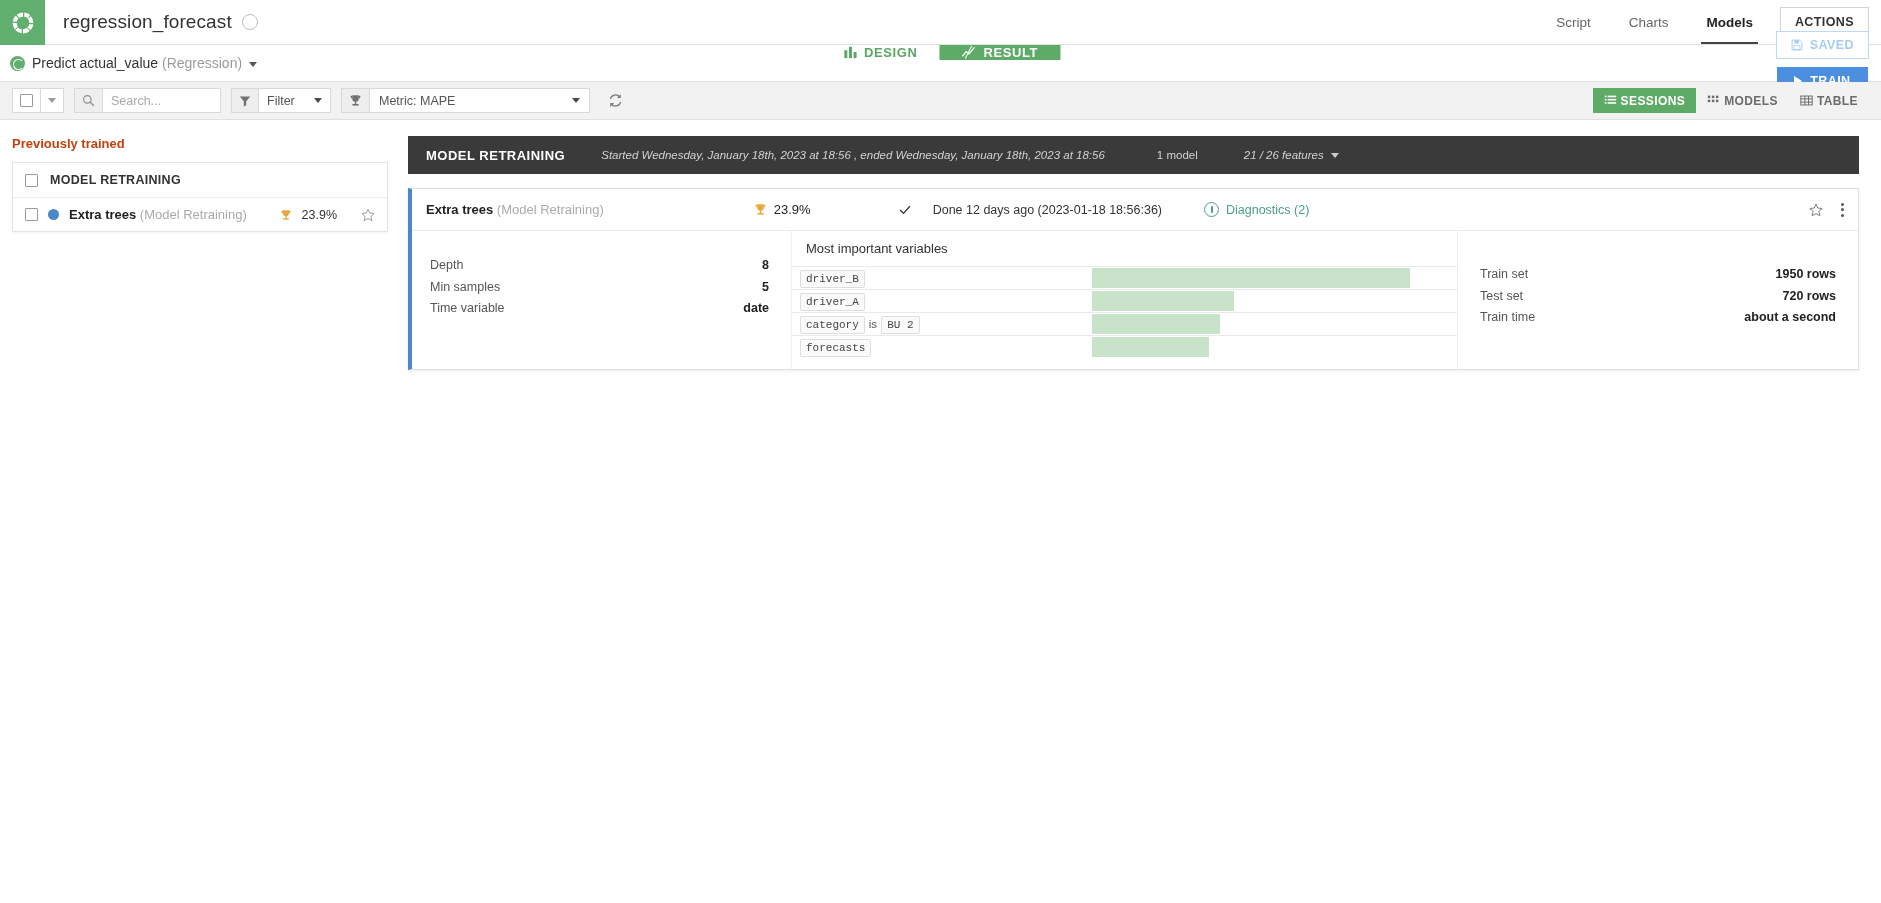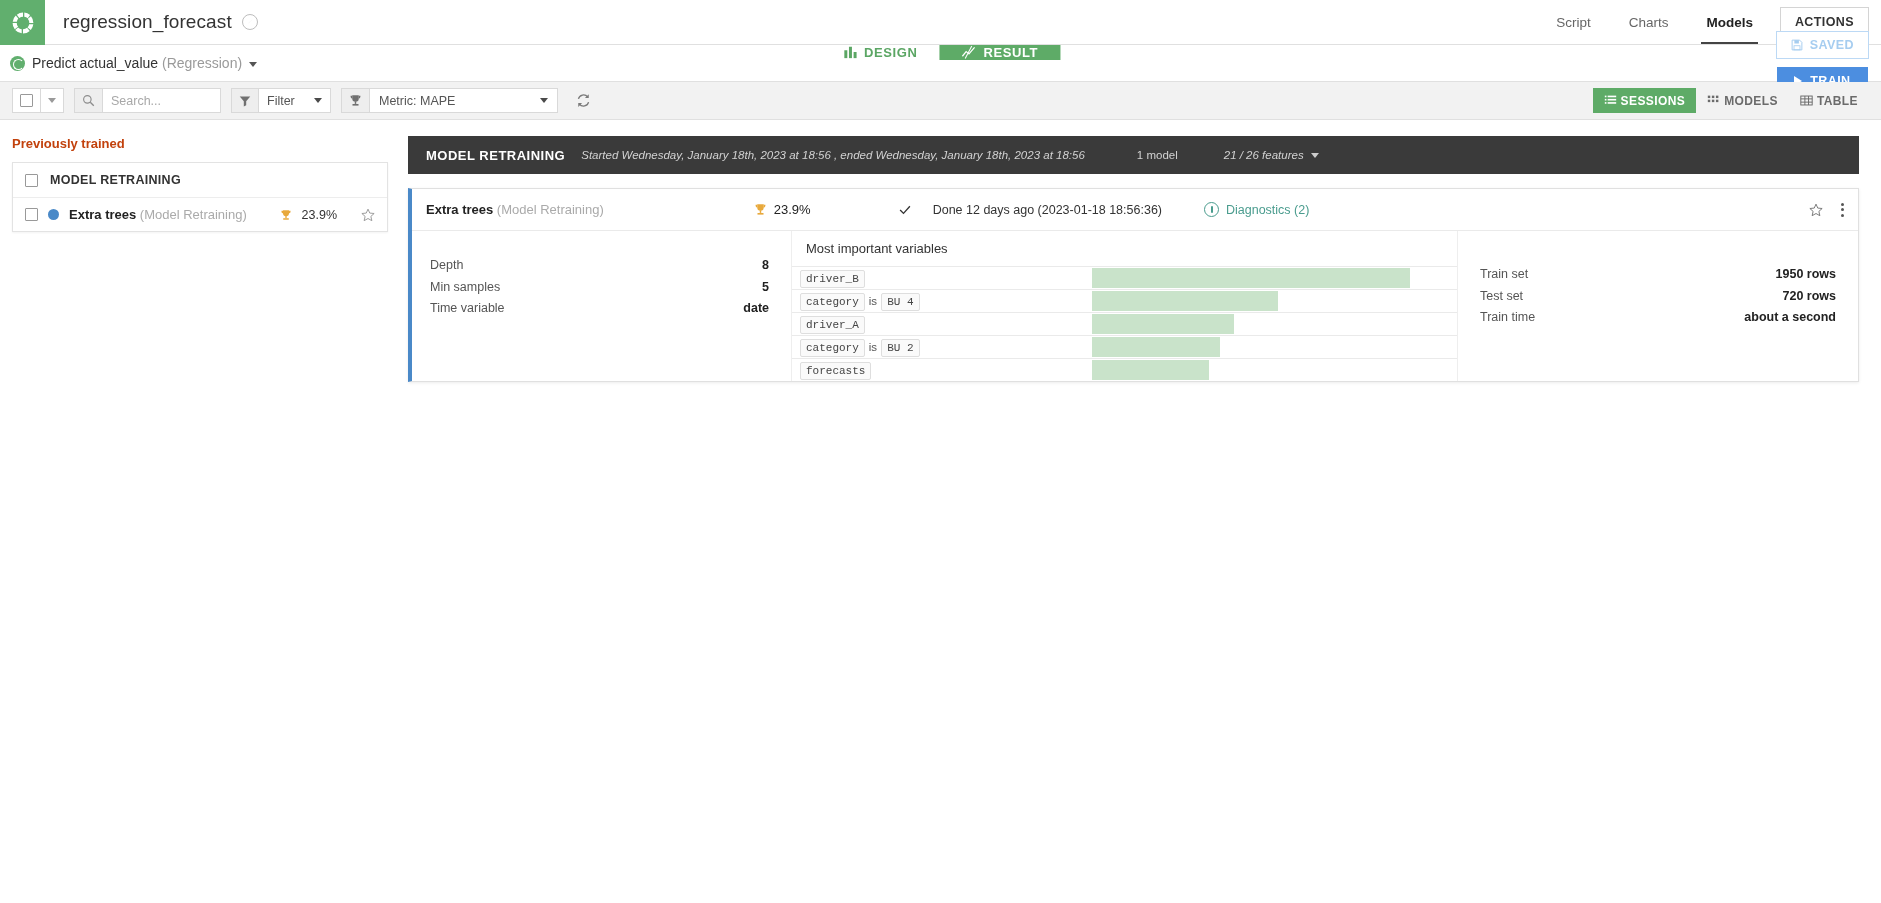--- a/index.html
+++ b/index.html
@@ -155,21 +155,21 @@
     border-right: 4.5px solid transparent; border-top: 5.5px solid #4a4a4a;
   }
   .tb-filterbox {
     border: 1px solid #d9d9d9; border-left: none; background: #fff;
     display: flex; align-items: center; justify-content: space-between;
     width: 72px; padding: 0 8px; font-size: 12.5px; color: #555;
   }
   .tb-metricbox {
     border: 1px solid #d9d9d9; border-left: none; background: #fff;
     display: flex; align-items: center; justify-content: space-between;
-    width: 188px; padding: 0 9px; font-size: 12.5px; color: #555;
+    width: 220px; padding: 0 9px; font-size: 12.5px; color: #555;
   }
   .refresh-btn {
     margin-left: 8px; cursor: pointer; display: flex; align-items: center;
   }
   .view-switch {
     margin-left: auto; display: flex; align-items: stretch; height: 25px;
   }
   .vbtn {
     display: flex; align-items: center; gap: 4px;
     padding: 0 11px; font-size: 12px; font-weight: 700; letter-spacing: .4px;
@@ -209,21 +209,21 @@
   
   .rightcol { flex: 1; padding: 16px 22px 0 0; }
 
   .session-banner {
     background: #3a3a3a; color: #fff;
     display: flex; align-items: center; gap: 0;
     padding: 11px 18px; height: 38px;
   }
   .sb-title { font-size: 13px; font-weight: 700; letter-spacing: .5px; }
   .sb-meta {
-    font-size: 11.5px; font-style: italic; color: #d2d2d2; margin-left: 16px;
+    font-size: 11.5px; font-style: italic; color: #d2d2d2; margin-left: 36px;
   }
   .sb-models { font-size: 11.5px; color: #d2d2d2; margin-left: 52px; }
   .sb-feats {
     font-size: 11.5px; font-style: italic; color: #d2d2d2; margin-left: 46px;
     display: flex; align-items: center; gap: 7px; cursor: pointer;
   }
   .caret-wt {
     width: 0; height: 0; border-left: 4px solid transparent;
     border-right: 4px solid transparent; border-top: 5px solid #ccc;
   }
@@ -568,26 +568,20 @@
           <div class="miv-title">Most important variables</div>
           <table class="miv-table">
             <tbody id="miv-body">
                 <tr>
                   <td class="miv-lbl"><span class="code-chip">driver_B</span></td>
                   <td class="miv-bar-cell">
                     <div class="miv-bar" style="width: 87%; background: rgb(201, 227, 202);"></div>
                   </td>
                 </tr>
                 <tr>
-                  <td class="miv-lbl"><span class="code-chip">category</span><span class="is-word">is</span><span class="code-chip">BU 4</span></td>
-                  <td class="miv-bar-cell">
-                    <div class="miv-bar" style="width: 51%; background: rgb(201, 227, 202);"></div>
-                  </td>
-                </tr>
-                <tr>
                   <td class="miv-lbl"><span class="code-chip">driver_A</span></td>
                   <td class="miv-bar-cell">
                     <div class="miv-bar" style="width: 39%; background: rgb(201, 227, 202);"></div>
                   </td>
                 </tr>
                 <tr>
                   <td class="miv-lbl"><span class="code-chip">category</span><span class="is-word">is</span><span class="code-chip">BU 2</span></td>
                   <td class="miv-bar-cell">
                     <div class="miv-bar" style="width: 35%; background: rgb(201, 227, 202);"></div>
                   </td>

